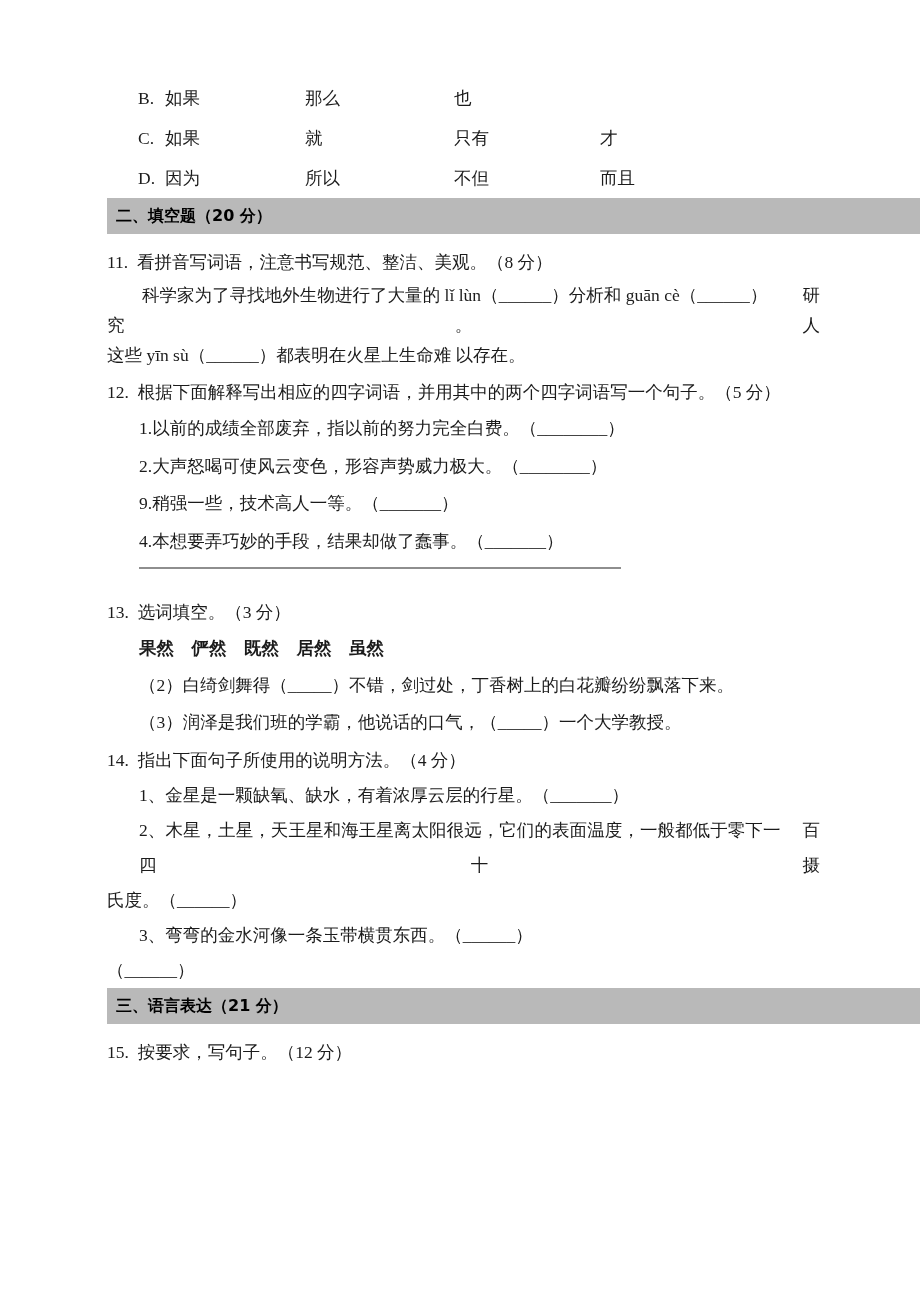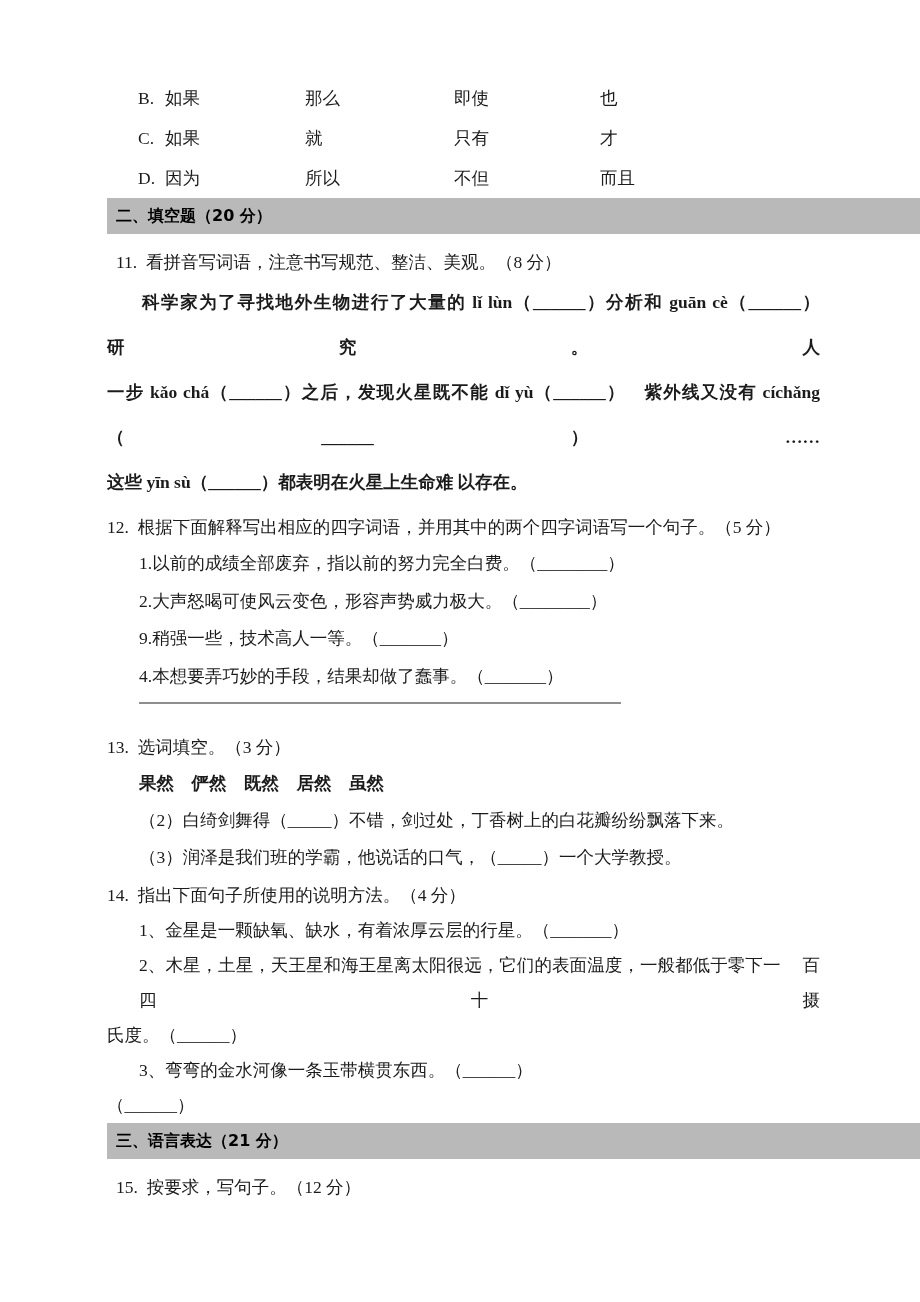--- a/index.html
+++ b/index.html
@@ -20,42 +20,41 @@
   .secbar{
     margin-left:107px;width:846px;height:36px;line-height:36px;
     background:#b9b9b9;color:#000000;
     font-family:"DejaVu Sans","Liberation Sans",sans-serif;
     font-weight:bold;font-size:16px;
     padding-left:9px;box-sizing:border-box;
   }
   
   .line{line-height:36px;white-space:pre-wrap;}
   .lh35{line-height:35px;}
-  .lh355{line-height:45px;font-weight:bold;}
+  .lh355{line-height:30px;}
   .lh365{line-height:36.5px;font-weight:bold;}
   .lh375{line-height:37.5px;}
   .ind1{text-indent:35px;}      
   .ind2{margin-left:32px;}      
   .just{text-align:justify;text-align-last:justify;}
-  .mt4{margin-top:4px;} .mt10{margin-top:10px;margin-left:9px;} .mt25{margin-top:25px;}
+  .mt4{margin-top:4px;} .mt10{margin-top:10px;} .mt25{margin-top:25px;}
   
   .answer-line{border-bottom:2px solid #8e8e8e;height:4px;}
   .ln12{width:482px;margin-left:32px;margin-top:3px;}
 </style>
 </head>
 <body>
 
 <div class="page">
 
   <div class="choices content">
     <div class="chrow">
       <span class="wl">B.</span>
       <span class="w1">如果</span>
       <span class="w2">那么</span>
-      <span class="w3">即使</span>
       <span class="w4">也</span>
     </div>
     <div class="chrow">
       <span class="wl">C.</span>
       <span class="w1">如果</span>
       <span class="w2">就</span>
       <span class="w3">只有</span>
       <span class="w4">才</span>
     </div>
     <div class="chrow">
@@ -68,21 +67,20 @@
   </div>
 
   <div class="secbar">
     <span>二、填空题（20 分）</span>
   </div>
 
   <div class="content">
 
     <div class="line mt10">11.  看拼音写词语，注意书写规范、整洁、美观。（8 分）</div>
     <div class="line lh355 ind1 just">科学家为了寻找地外生物进行了大量的 lǐ lùn（______）分析和 guān cè（______）　　研究。人</div>
-    <div class="line lh355 just">一步 kǎo chá（______）之后，发现火星既不能 dǐ yù（______）　紫外线又没有 cíchǎng（______）……</div>
     <div class="line lh355">这些 yīn sù（______）都表明在火星上生命难 以存在。</div>
 
     <div class="line mt4">12.  根据下面解释写出相应的四字词语，并用其中的两个四字词语写一个句子。（5 分）</div>
     <div class="line lh375 ind2">1.以前的成绩全部废弃，指以前的努力完全白费。（________）</div>
     <div class="line lh375 ind2">2.大声怒喝可使风云变色，形容声势威力极大。（________）</div>
     <div class="line lh375 ind2">9.稍强一些，技术高人一等。（_______）</div>
     <div class="line lh375 ind2">4.本想要弄巧妙的手段，结果却做了蠢事。（_______）</div>
     <div class="answer-line ln12"></div>
 
     <div class="line mt25">13.  选词填空。（3 分）</div>

